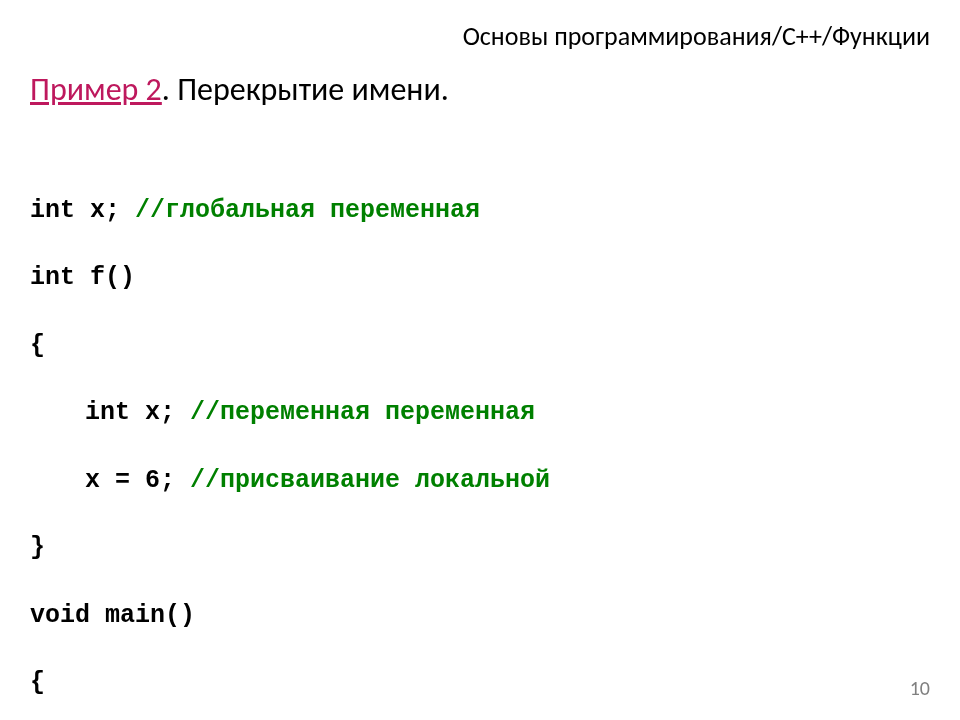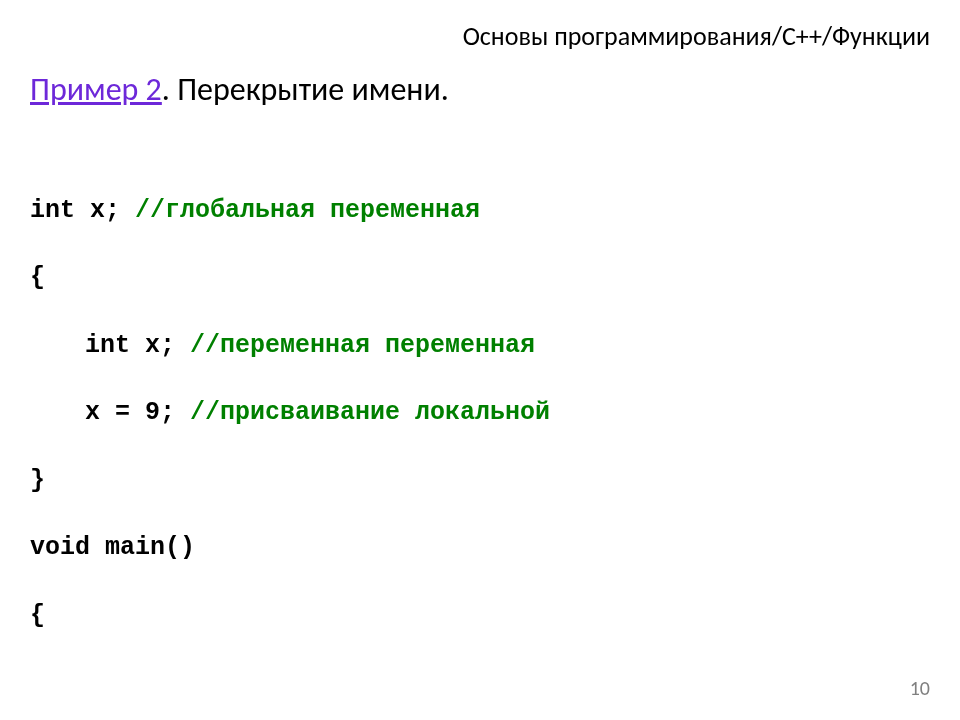--- a/index.html
+++ b/index.html
@@ -21,21 +21,21 @@
     color: #000;
   }
   .title {
     position: absolute;
     top: 70px;
     left: 30px;
     font-size: 32px;
     color: #000;
   }
   .title .link {
-    color: #6d28d9;
+    color: #be185d;
     text-decoration: underline;
   }
   .code-block {
     position: absolute;
     top: 160px;
     left: 30px;
     font-family: "Courier New", monospace;
     font-size: 25px;
     font-weight: bold;
     line-height: 1.35;
@@ -62,23 +62,24 @@
 <body>
 
 <div class="breadcrumb">Основы программирования/С++/Функции</div>
 
 <div class="title">
   <span class="link">Пример 2</span><span>. Перекрытие имени.</span>
 </div>
 
 <div class="code-block">
 <div><span>int x; </span><span class="comment">//глобальная переменная</span></div>
+<div><span>int f()</span></div>
 <div><span>{</span></div>
 <div><span class="indent"></span><span>int x; </span><span class="comment">//переменная переменная</span></div>
-<div><span class="indent"></span><span>x = 9; </span><span class="comment">//присваивание локальной</span></div>
+<div><span class="indent"></span><span>x = 6; </span><span class="comment">//присваивание локальной</span></div>
 <div><span>}</span></div>
 <div><span>void main()</span></div>
 <div><span>{</span></div>
 
 
 </div>
 
 <div class="page-number">10</div>
 
 </body></html>

